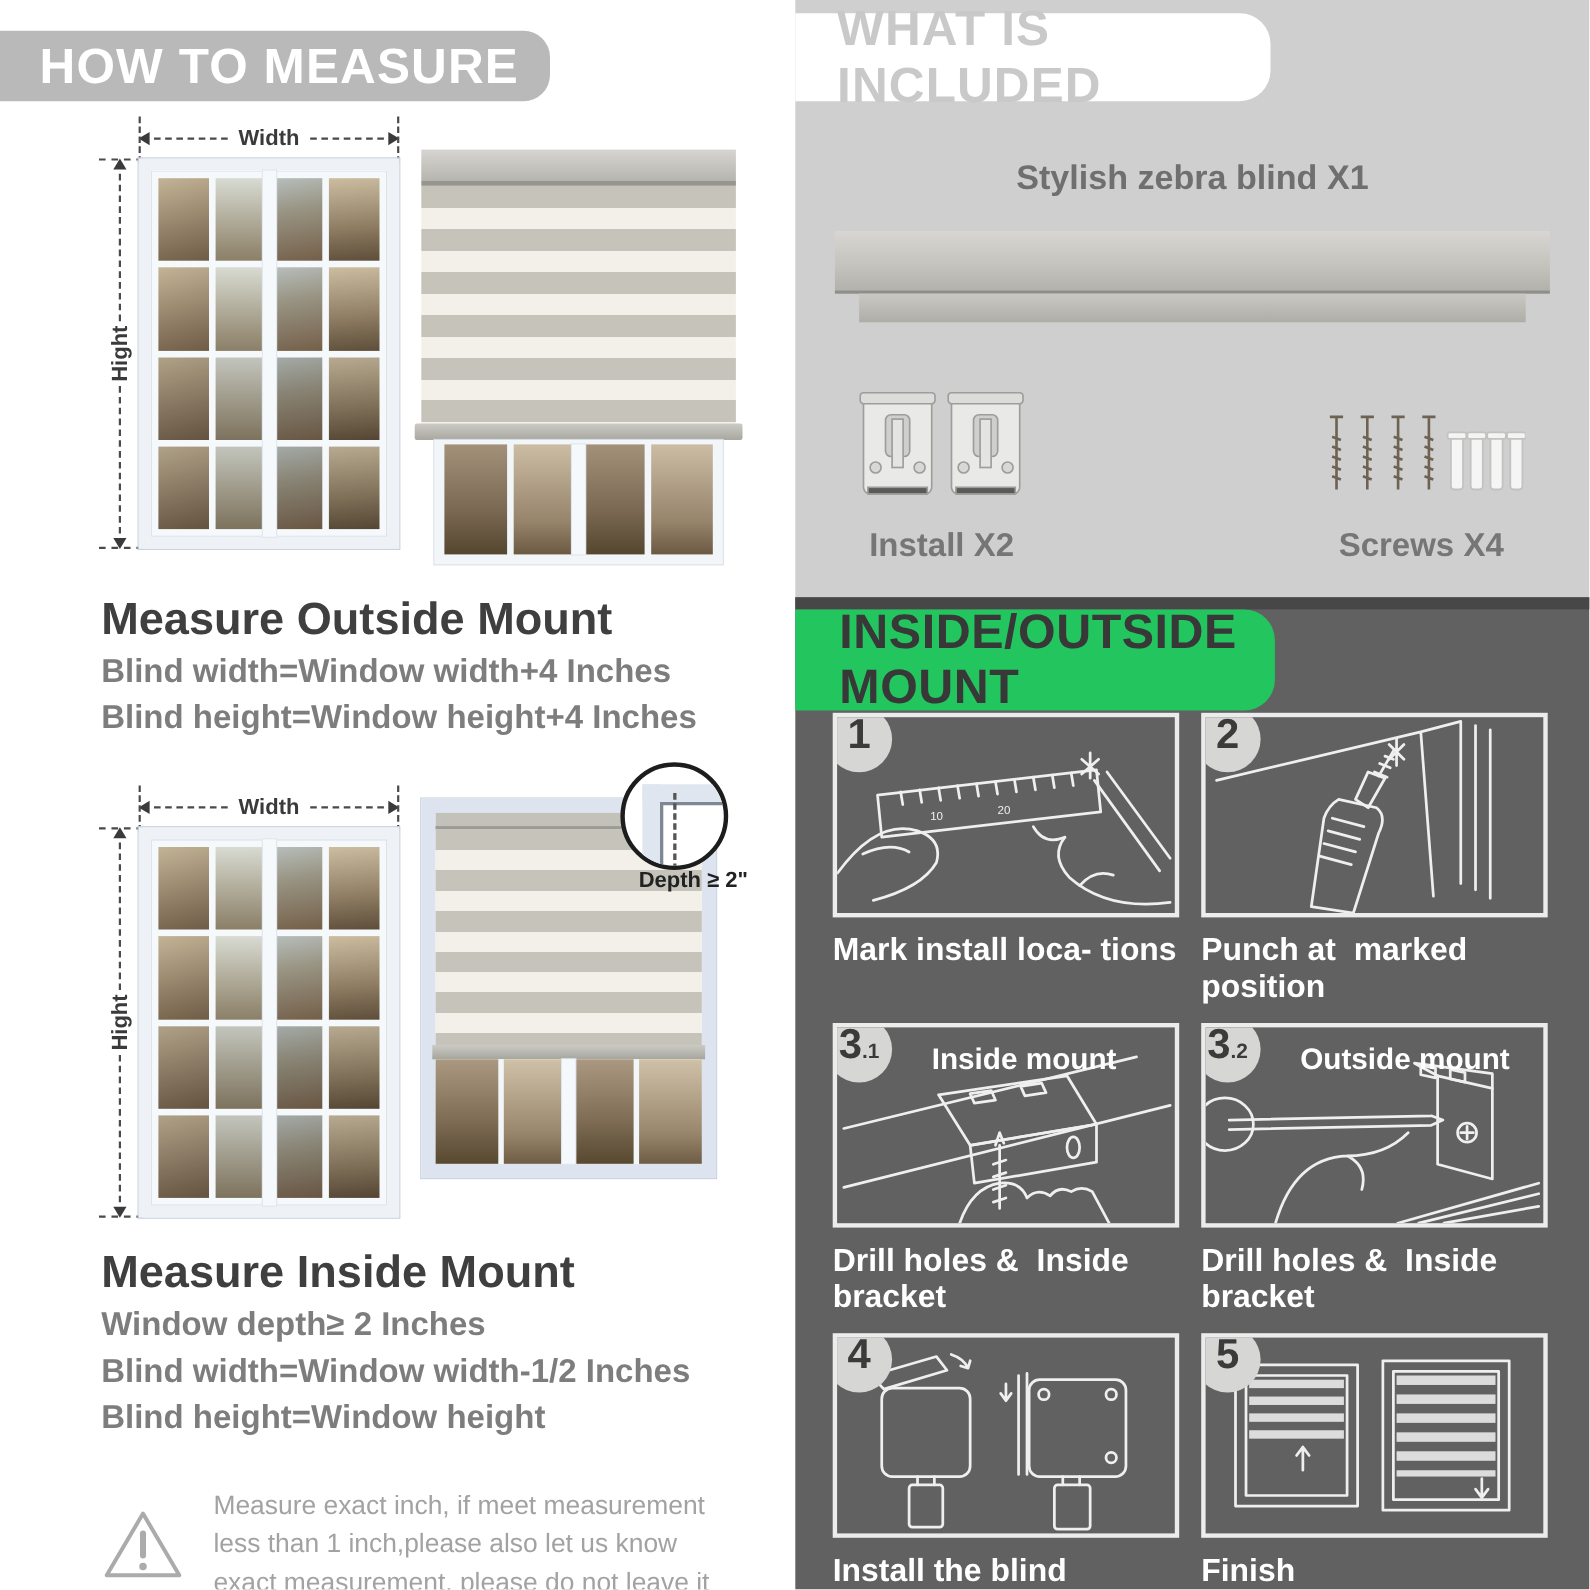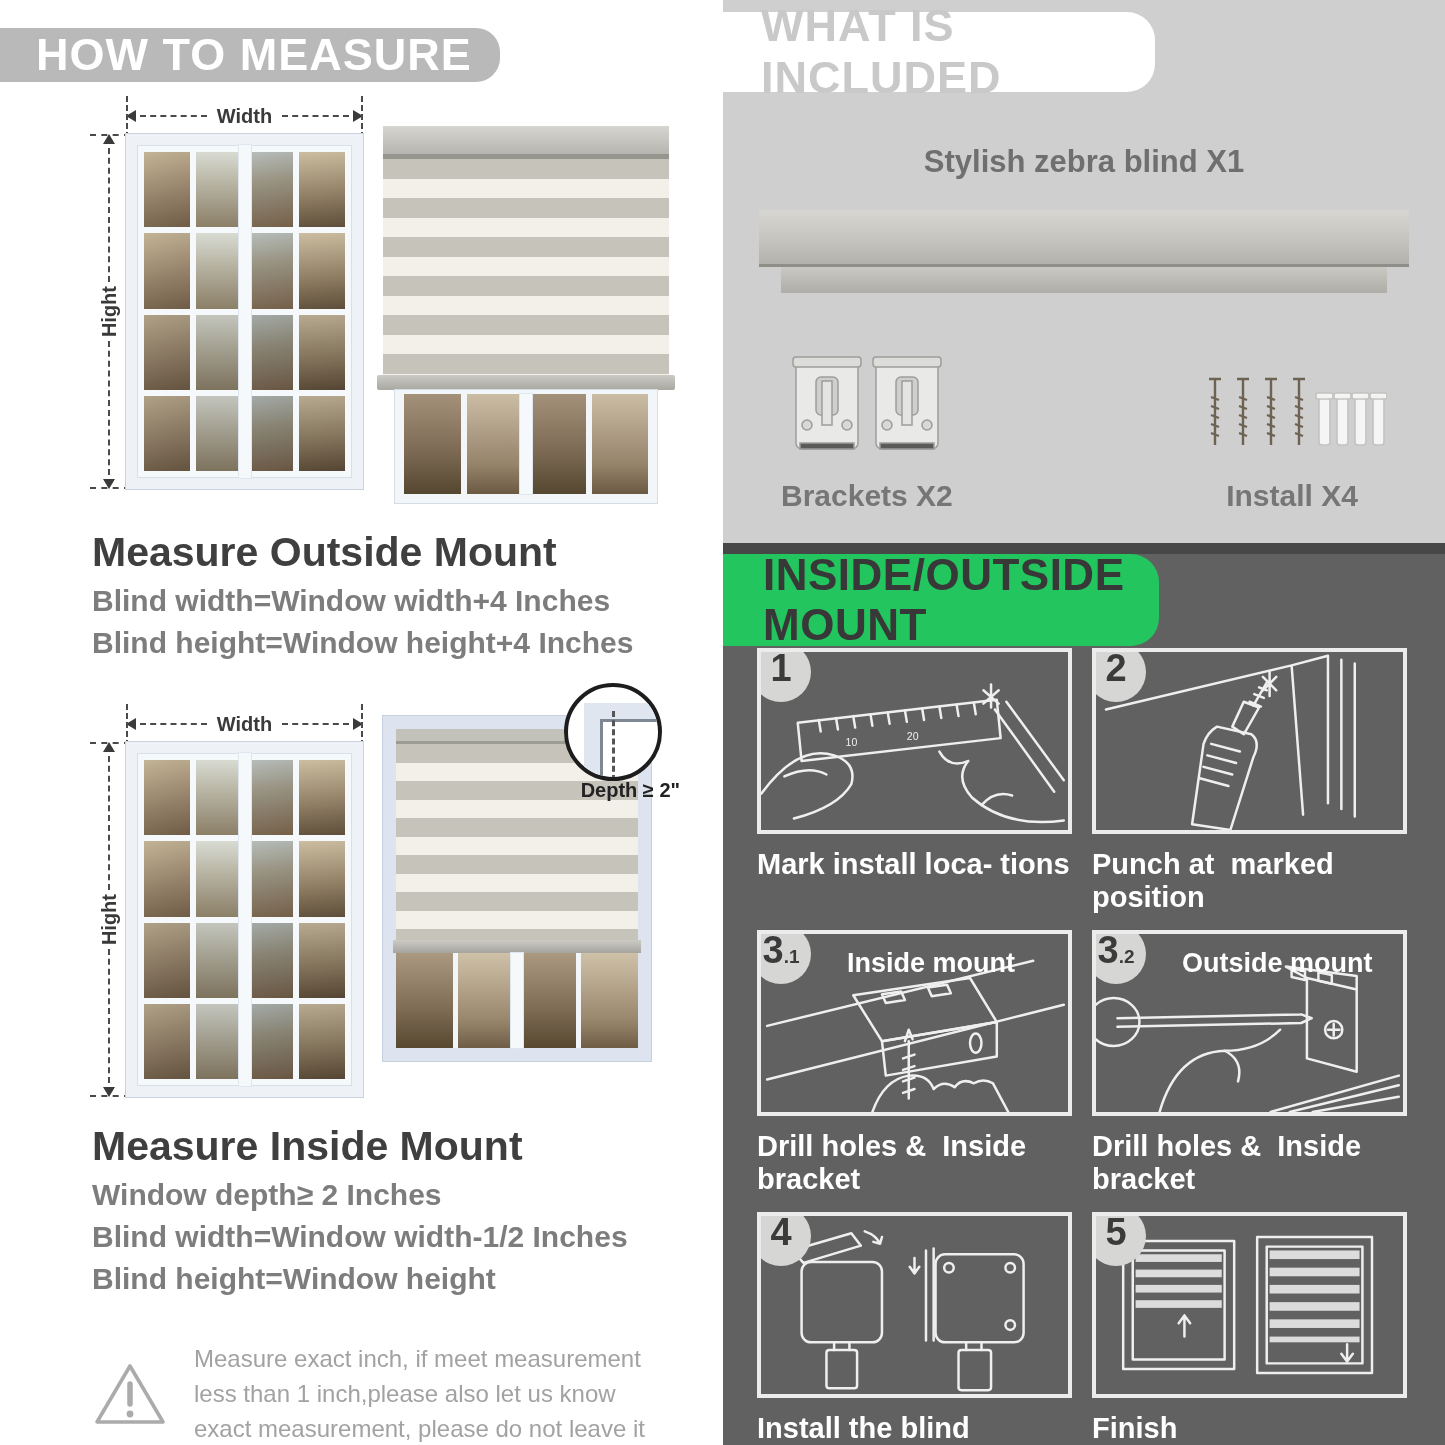--- a/index.html
+++ b/index.html
@@ -1,20 +1,20 @@
 <!DOCTYPE html>
 <html style="--ribbonBg: #b9b9b9; --includedBg: #cfcfcf; --includedTitle: #c9c9c9; --mountBg: #616161; --mountStrip: #474747; --titleDark: #3f3f3f; --bodyGray: #7d7d7d; --warningGray: #a2a2a2; --stripeGray: #c6c4ba; --stripeCream: #f2f0e9; --lineArt: #efefef;"><head>
 <meta charset="utf-8">
 <style>
   html,body{margin:0;padding:0;background:#fff;}
   .page{position:relative;width:1445px;height:1445px;overflow:hidden;
         font-family:"Liberation Sans", sans-serif;display:flex;}
   
   .left{width:723px;background:#fff;}
-  .ribbon{margin-top:28px;width:500px;height:54px;background:var(--ribbonBg,#b9b9b9);
+  .ribbon{margin-top:28px;width:500px;height:64px;background:var(--ribbonBg,#b9b9b9);
           border-radius:0 24px 24px 0;display:flex;align-items:center;padding-left:36px;
           color:#fff;font-size:45px;font-weight:700;letter-spacing:1px;box-sizing:border-box;}
   .m-diagram{display:flex;gap:20px;padding-left:92px;margin-top:16px;align-items:flex-start;}
   .win-assembly{display:grid;grid-template-columns:34px 237px;grid-template-rows:36px 355px;}
   .width-arrow{grid-column:2;grid-row:1;position:relative;display:flex;align-items:center;
                color:#3a3a3a;font-size:20px;font-weight:700;}
   .width-arrow::before,.width-arrow::after{content:"";position:absolute;top:-2px;height:42px;border-left:2px dashed #4a4a4a;}
   .width-arrow::before{left:0;} .width-arrow::after{right:0;}
   .dash-h{flex:1;border-top:2px dashed #4a4a4a;margin:0 4px;}
   .ah{width:0;height:0;border-top:6px solid transparent;border-bottom:6px solid transparent;}
@@ -261,21 +261,21 @@
                 <rect x="4" y="6" width="62" height="90" rx="6" fill="#e9e9e7"></rect>
                 <rect x="1" y="4" width="68" height="10" rx="3" fill="#dcdcda"></rect>
                 <rect x="24" y="24" width="22" height="38" rx="5" fill="#cfcfcd"></rect>
                 <rect x="30" y="28" width="10" height="44" fill="#e4e4e2"></rect>
                 <circle cx="15" cy="72" r="5" fill="#d8d8d6"></circle>
                 <circle cx="55" cy="72" r="5" fill="#d8d8d6"></circle>
                 <rect x="8" y="90" width="54" height="6" fill="#5a5a58"></rect>
               </g>
             </svg>
           </div>
-          <div class="inc-label">Brackets X2</div>
+          <div class="inc-label">Install X2</div>
         </div>
         <div class="inc-item">
           <div class="inc-icon">
             <svg width="190" height="84" viewBox="0 0 190 84">
               <g stroke="#6e6352" stroke-width="2.4">
                 <path d="M12,6 h12 M18,6 v10 M18,16 v56 M14,24 l8,3 M14,33 l8,3 M14,42 l8,3 M14,51 l8,3 M14,60 l8,3"></path>
                 <path d="M40,6 h12 M46,6 v10 M46,16 v56 M42,24 l8,3 M42,33 l8,3 M42,42 l8,3 M42,51 l8,3 M42,60 l8,3"></path>
                 <path d="M68,6 h12 M74,6 v10 M74,16 v56 M70,24 l8,3 M70,33 l8,3 M70,42 l8,3 M70,51 l8,3 M70,60 l8,3"></path>
                 <path d="M96,6 h12 M102,6 v10 M102,16 v56 M98,24 l8,3 M98,33 l8,3 M98,42 l8,3 M98,51 l8,3 M98,60 l8,3"></path>
               </g>
@@ -284,21 +284,21 @@
                   <rect x="119" y="20" width="17" height="6" rx="2"></rect>
                 <rect x="140" y="24" width="11" height="48" rx="3"></rect>
                   <rect x="137" y="20" width="17" height="6" rx="2"></rect>
                 <rect x="158" y="24" width="11" height="48" rx="3"></rect>
                   <rect x="155" y="20" width="17" height="6" rx="2"></rect>
                 <rect x="176" y="24" width="11" height="48" rx="3"></rect>
                   <rect x="173" y="20" width="17" height="6" rx="2"></rect>
               </g>
             </svg>
           </div>
-          <div class="inc-label">Install X4</div>
+          <div class="inc-label">Screws X4</div>
         </div>
       </div>
     </div>
 
     <div class="mount">
       <div class="mount-strip"></div>
       <div class="mount-header">INSIDE/OUTSIDE MOUNT</div>
       <div class="steps-grid">
 
         <figure class="step" style="margin:0">

